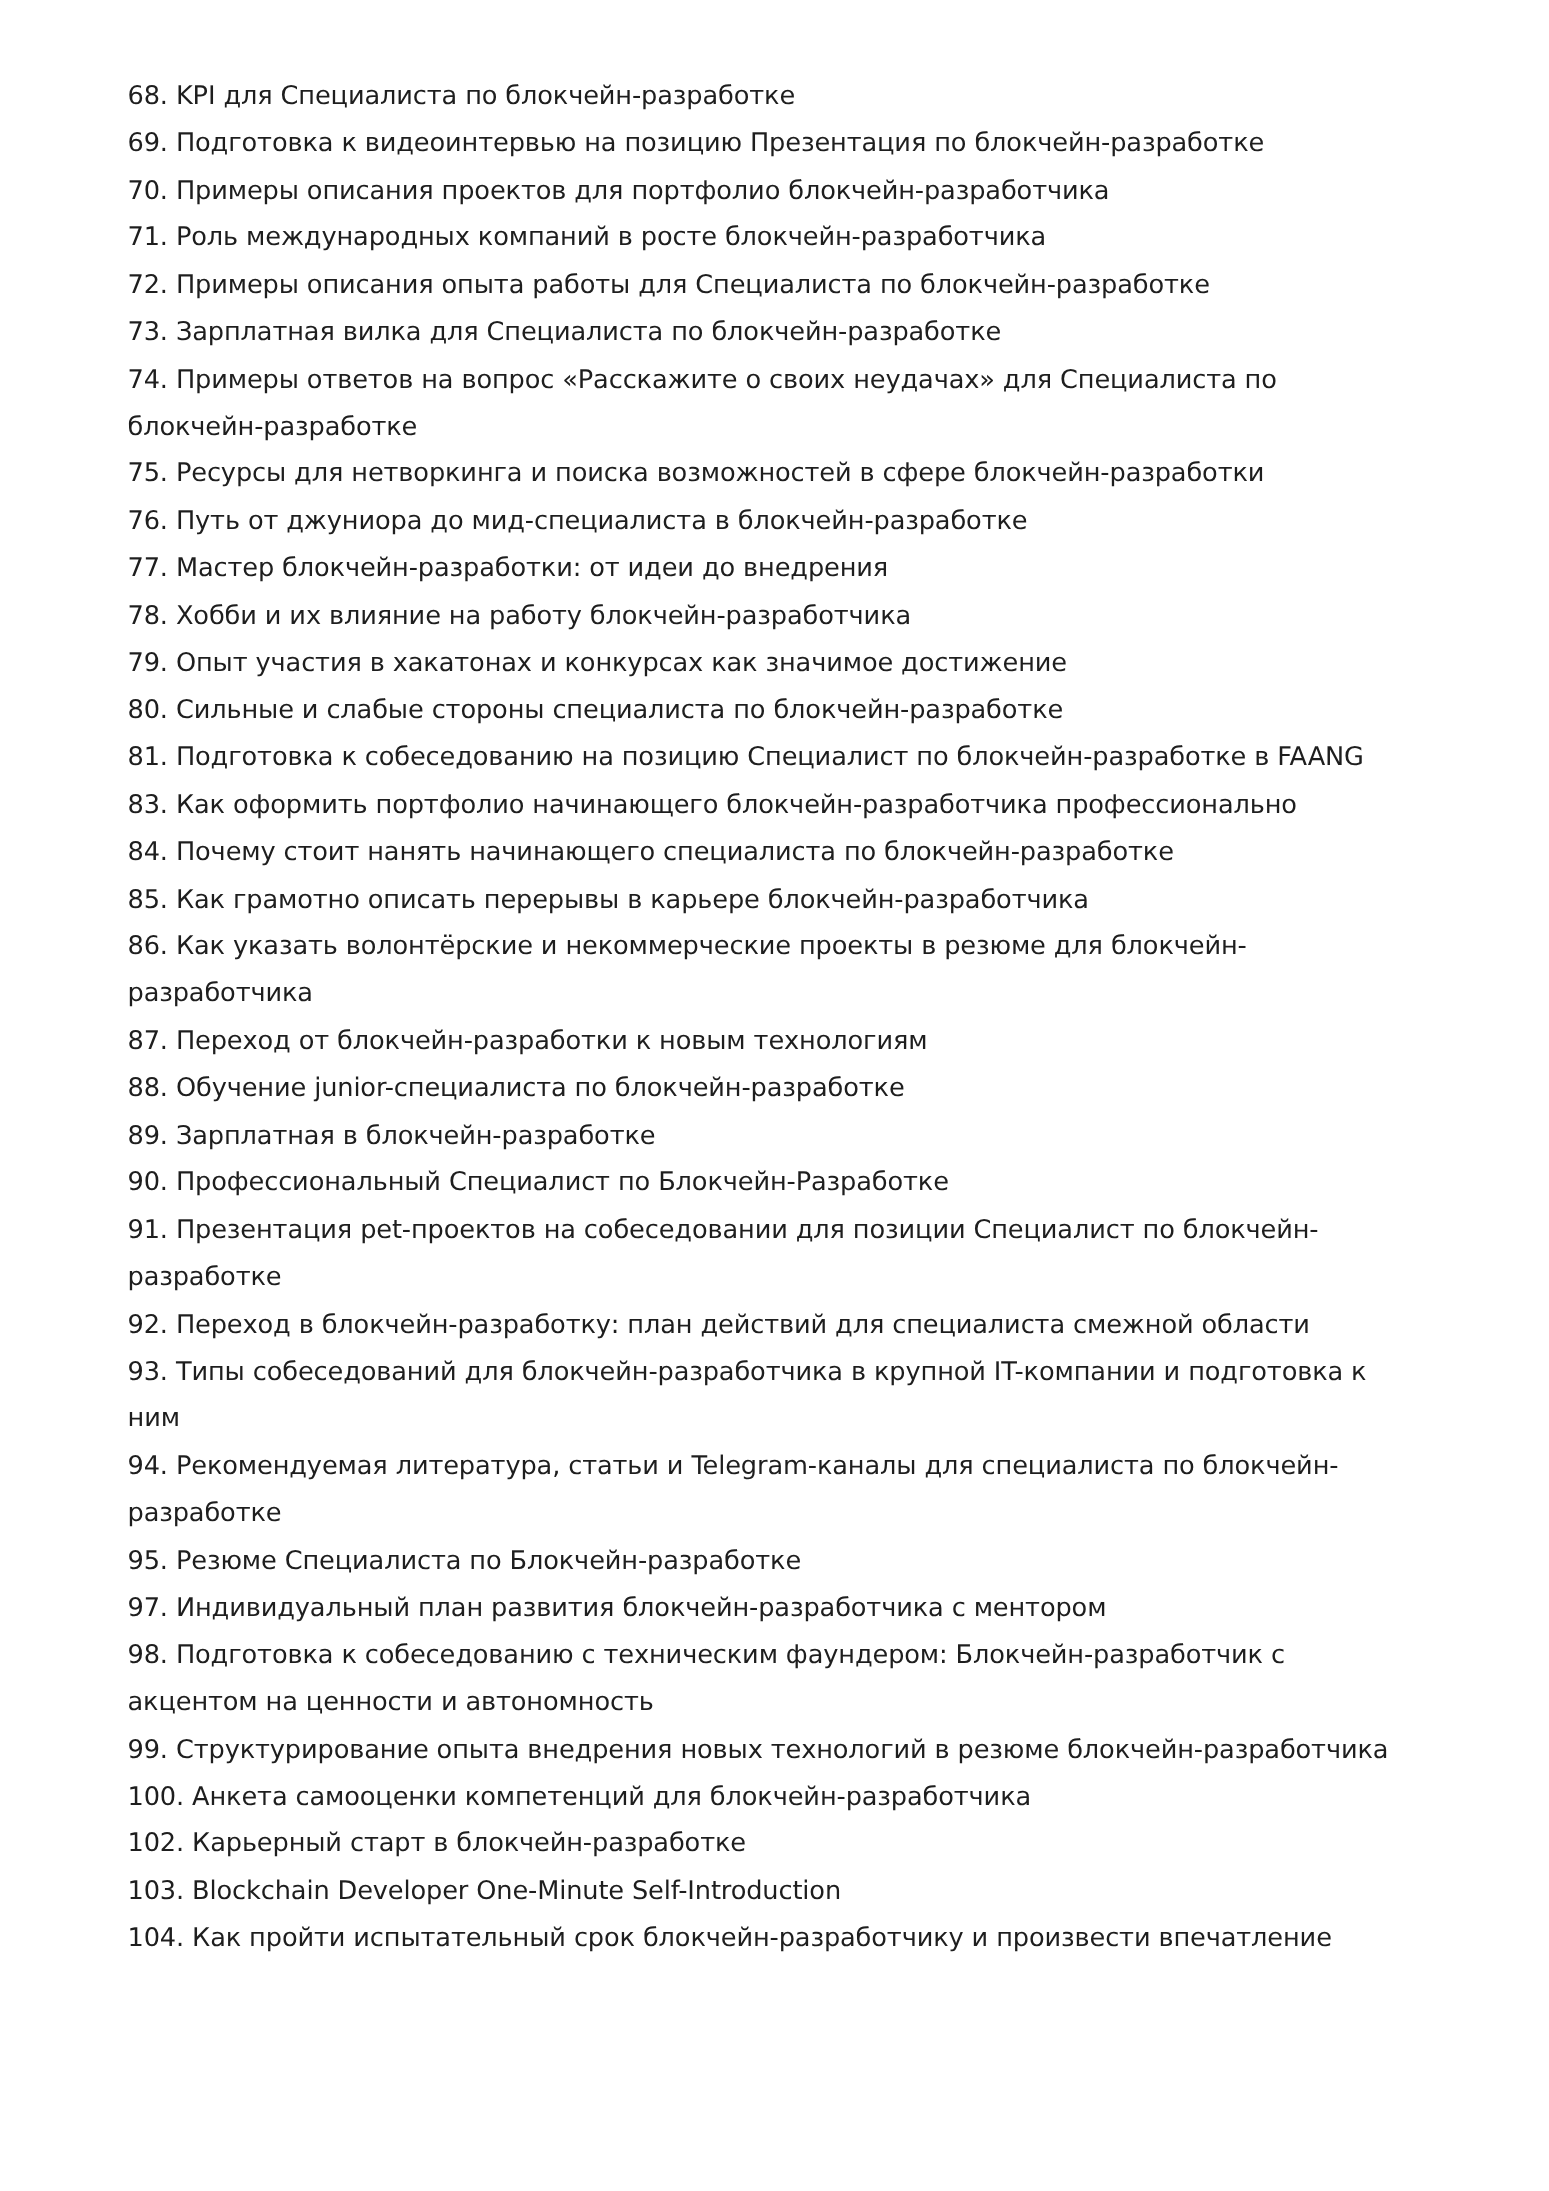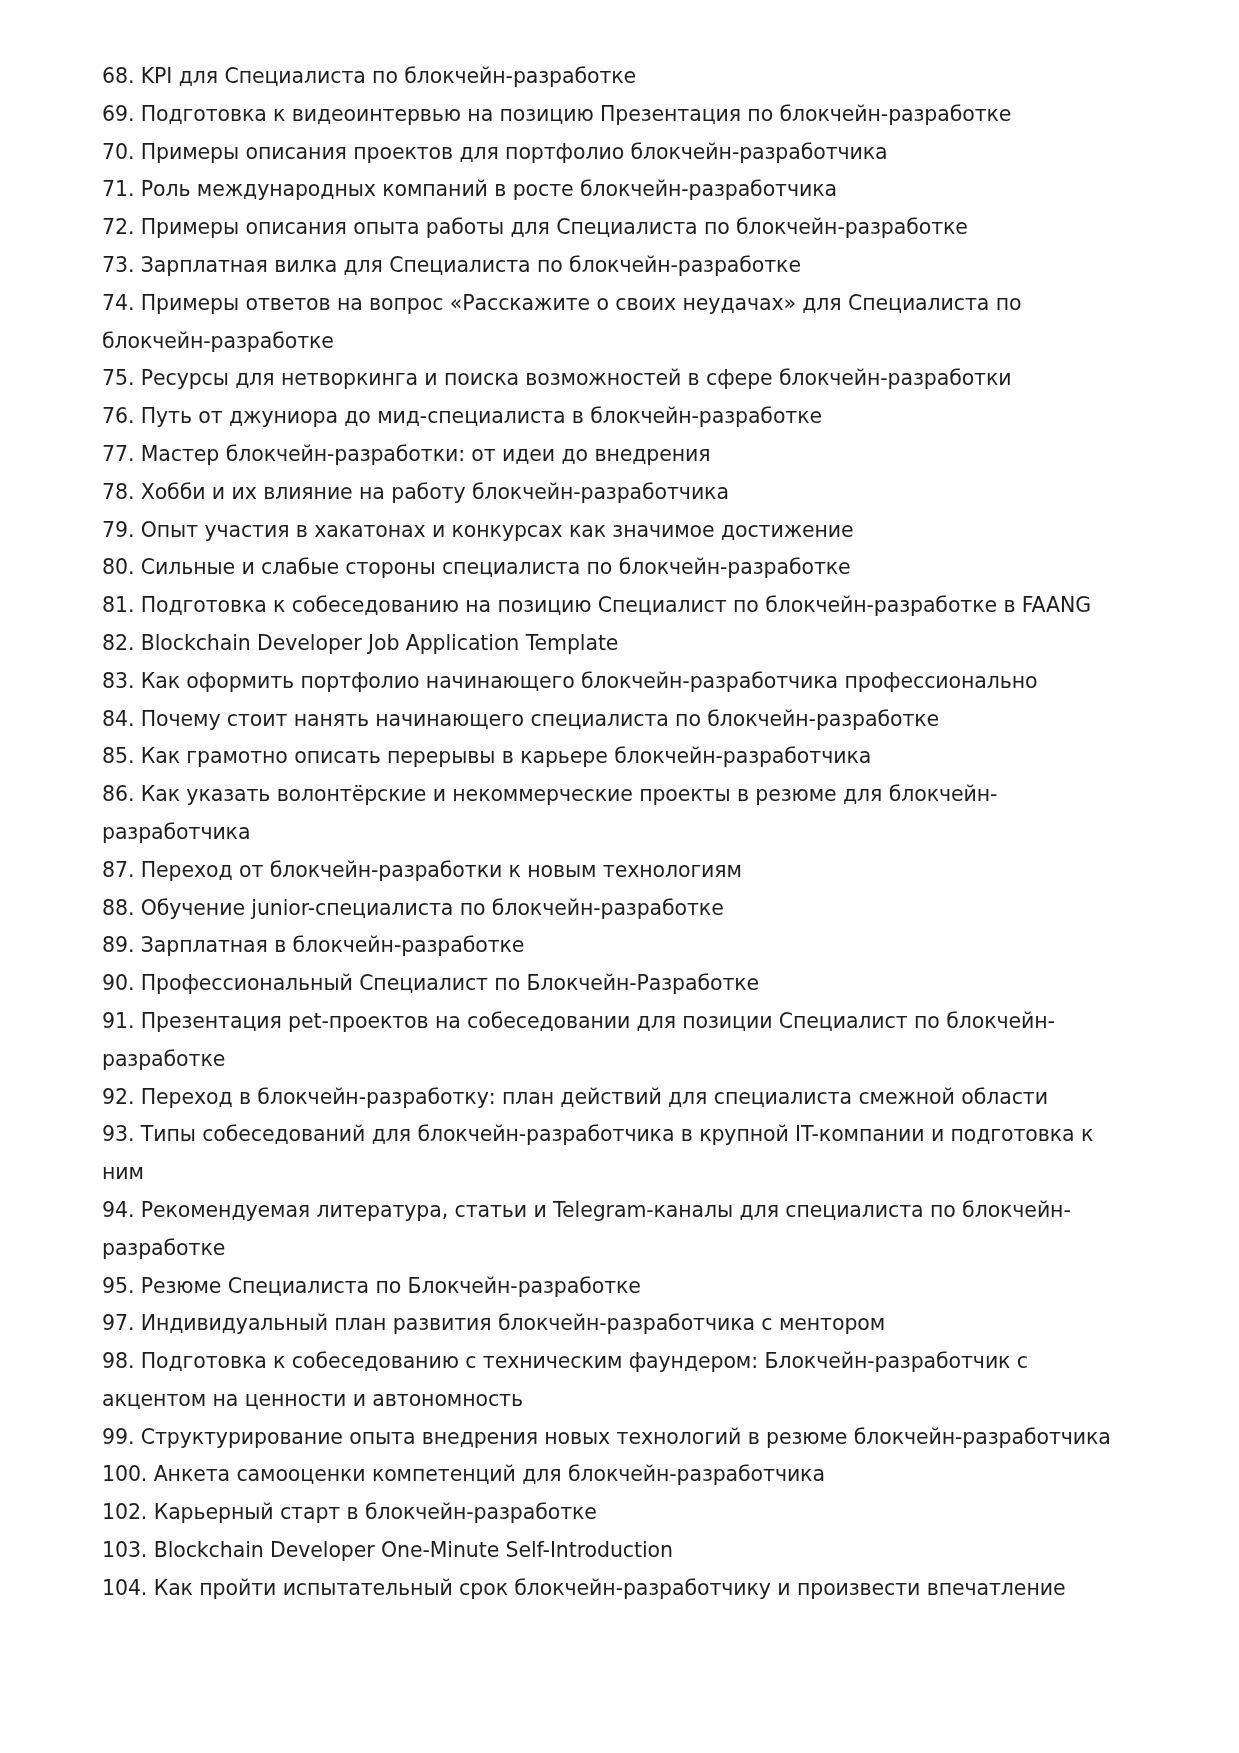--- a/index.html
+++ b/index.html
@@ -48,21 +48,20 @@
     <li class="list-item"><span class="num">72.</span> <span>Примеры описания опыта работы для Специалиста по блокчейн-разработке</span></li>
     <li class="list-item"><span class="num">73.</span> <span>Зарплатная вилка для Специалиста по блокчейн-разработке</span></li>
     <li class="list-item"><span class="num">74.</span> <span>Примеры ответов на вопрос «Расскажите о своих неудачах» для Специалиста по блокчейн-разработке</span></li>
     <li class="list-item"><span class="num">75.</span> <span>Ресурсы для нетворкинга и поиска возможностей в сфере блокчейн-разработки</span></li>
     <li class="list-item"><span class="num">76.</span> <span>Путь от джуниора до мид-специалиста в блокчейн-разработке</span></li>
     <li class="list-item"><span class="num">77.</span> <span>Мастер блокчейн-разработки: от идеи до внедрения</span></li>
     <li class="list-item"><span class="num">78.</span> <span>Хобби и их влияние на работу блокчейн-разработчика</span></li>
     <li class="list-item"><span class="num">79.</span> <span>Опыт участия в хакатонах и конкурсах как значимое достижение</span></li>
     <li class="list-item"><span class="num">80.</span> <span>Сильные и слабые стороны специалиста по блокчейн-разработке</span></li>
     <li class="list-item"><span class="num">81.</span> <span>Подготовка к собеседованию на позицию Специалист по блокчейн-разработке в FAANG</span></li>
-    <li class="list-item"><span class="num">82.</span> <span>Blockchain Developer Job Application Template</span></li>
     <li class="list-item"><span class="num">83.</span> <span>Как оформить портфолио начинающего блокчейн-разработчика профессионально</span></li>
     <li class="list-item"><span class="num">84.</span> <span>Почему стоит нанять начинающего специалиста по блокчейн-разработке</span></li>
     <li class="list-item"><span class="num">85.</span> <span>Как грамотно описать перерывы в карьере блокчейн-разработчика</span></li>
     <li class="list-item"><span class="num">86.</span> <span>Как указать волонтёрские и некоммерческие проекты в резюме для блокчейн-разработчика</span></li>
     <li class="list-item"><span class="num">87.</span> <span>Переход от блокчейн-разработки к новым технологиям</span></li>
     <li class="list-item"><span class="num">88.</span> <span>Обучение junior-специалиста по блокчейн-разработке</span></li>
     <li class="list-item"><span class="num">89.</span> <span>Зарплатная в блокчейн-разработке</span></li>
     <li class="list-item"><span class="num">90.</span> <span>Профессиональный Специалист по Блокчейн-Разработке</span></li>
     <li class="list-item"><span class="num">91.</span> <span>Презентация pet-проектов на собеседовании для позиции Специалист по блокчейн-разработке</span></li>
     <li class="list-item"><span class="num">92.</span> <span>Переход в блокчейн-разработку: план действий для специалиста смежной области</span></li>

